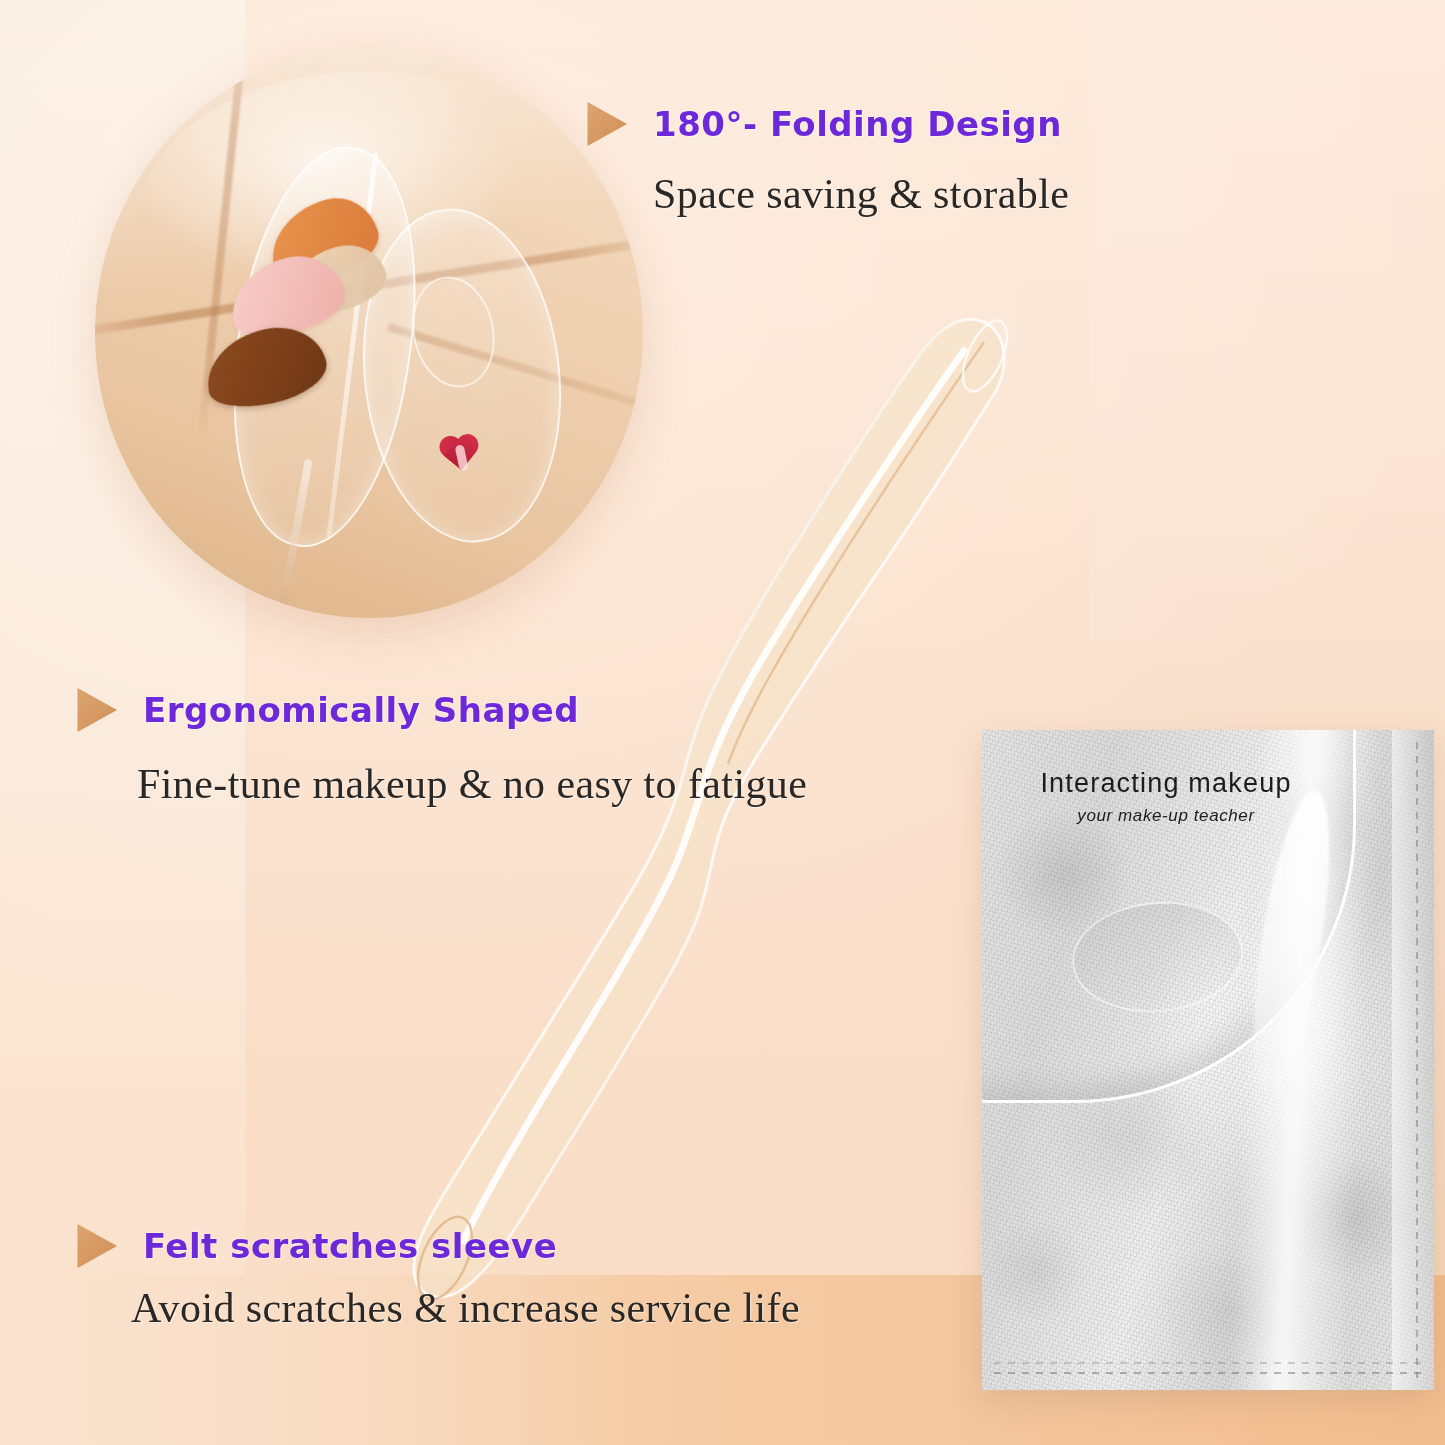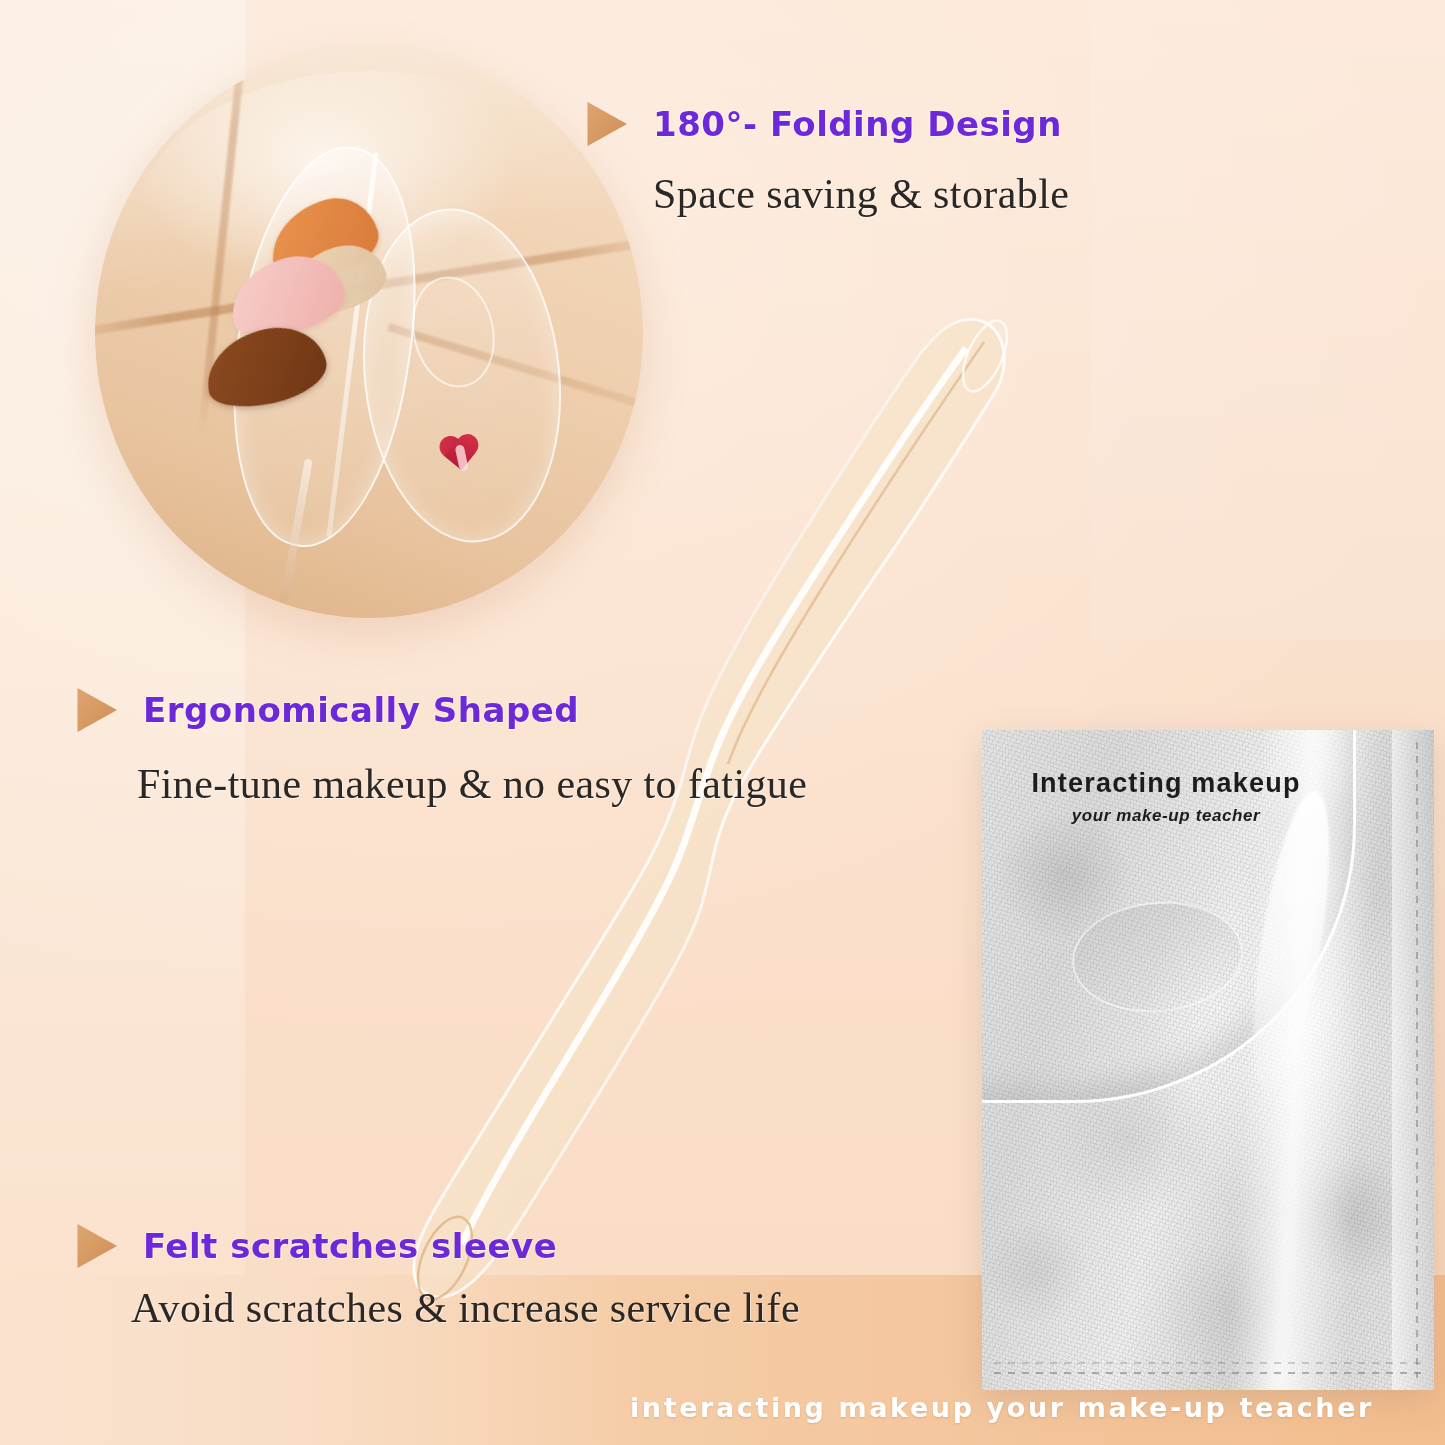--- a/index.html
+++ b/index.html
@@ -124,21 +124,21 @@
     border-radius:0 0 72% 6%;
     box-shadow:inset -10px -12px 26px rgba(120,120,120,.20);}
   .pouch-tip{position:absolute;left:62%;top:9%;width:13%;height:46%;
     background:linear-gradient(180deg,rgba(255,255,255,.95),rgba(240,240,240,.35));
     border-radius:50% 50% 46% 50%;transform:rotate(9deg);filter:blur(1px);}
   .pouch-hole{position:absolute;left:20%;top:26%;width:37%;height:16%;
     border:2px solid rgba(255,255,255,.55);border-radius:50%;
     background:linear-gradient(180deg,rgba(150,150,150,.18),rgba(255,255,255,0));
     transform:rotate(-5deg);}
   .pouch-text{position:absolute;left:0;right:0;top:38px;text-align:center;z-index:5;
-    padding-right:84px;font-weight:bold;}
+    padding-right:84px;}
   .pouch-title{font-size:27px;color:#1C1C1C;letter-spacing:1.2px;
     font-family:"Liberation Sans",sans-serif;}
   .pouch-sub{margin-top:7px;font-size:17px;color:#1C1C1C;font-style:italic;
     letter-spacing:.6px;font-family:"Liberation Sans",sans-serif;}
 
   
   .feat{position:absolute;}
   .feat-head{display:flex;align-items:center;gap:26px;}
   .tri{width:42px;height:48px;flex:0 0 auto;
     background:linear-gradient(135deg,#DFA671,#CE8E56);
@@ -280,15 +280,14 @@
   </div>
 
   <div class="feat" id="feat-3">
     <div class="feat-head">
       <div class="tri"></div>
       <div class="h-txt">Felt scratches sleeve</div>
     </div>
     <div class="sub-txt">Avoid scratches &amp; increase service life</div>
   </div>
 
-  <div class="footer">interacting makeup your make-up teacher</div>
 
 </div>
 
 </body></html>

